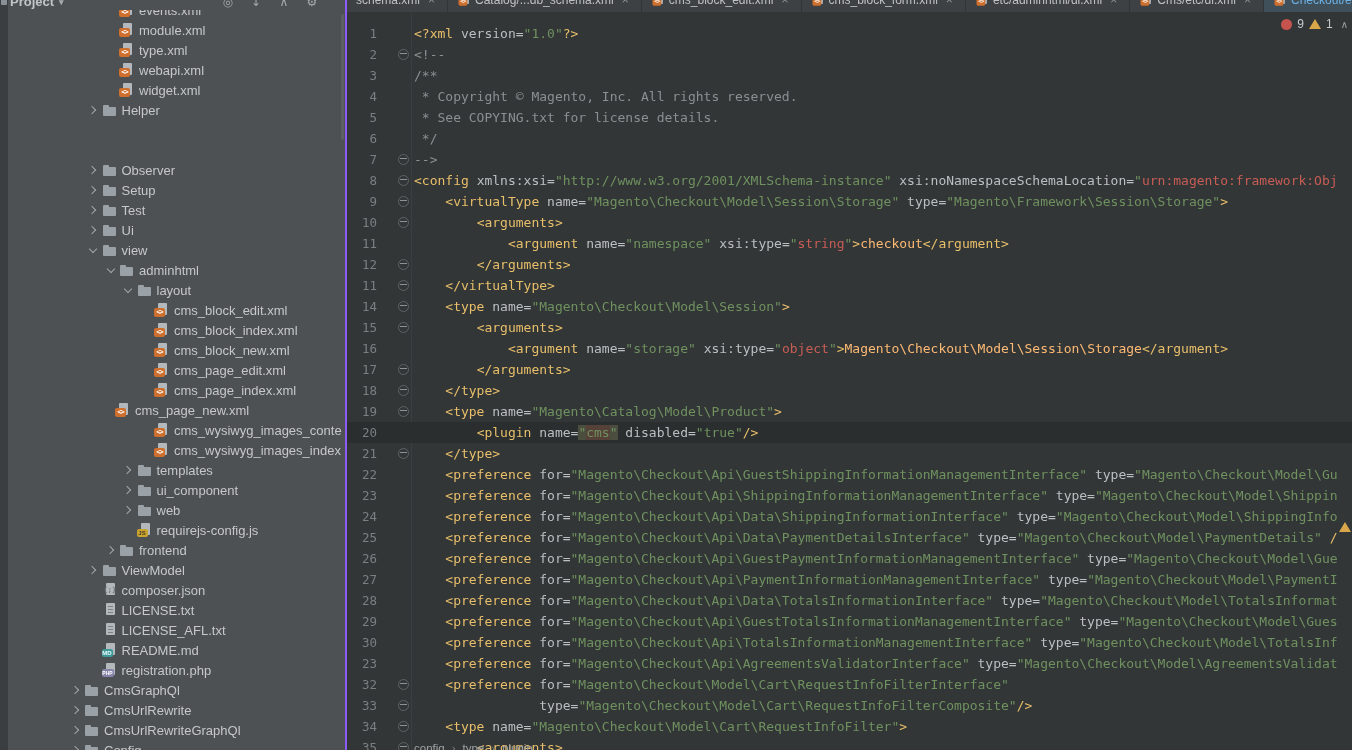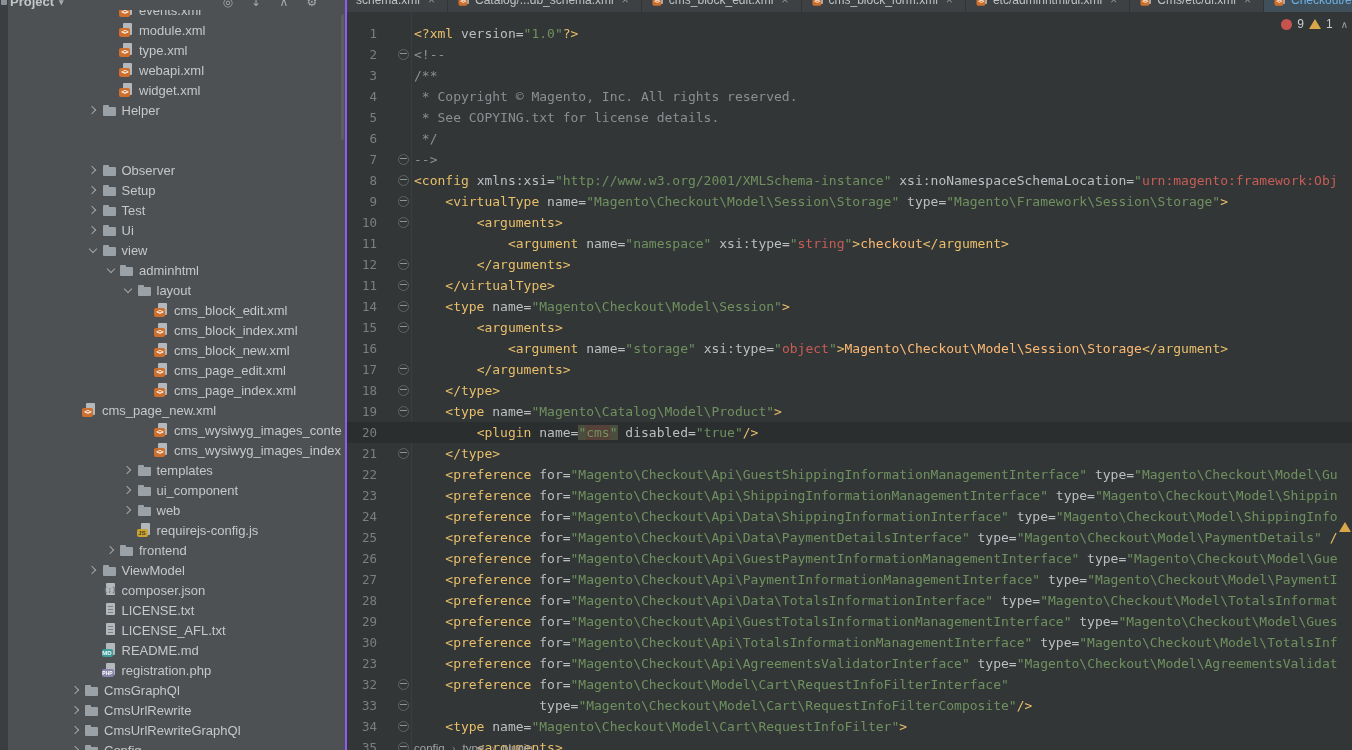--- a/index.html
+++ b/index.html
@@ -194,21 +194,21 @@
         <div class="trow" style="top: 360px; padding-left: 129px;">
           <span class="chev"></span>
           <span class="fic file xml"></span>
           <span>cms_page_edit.xml</span>
         </div>
         <div class="trow" style="top: 380px; padding-left: 129px;">
           <span class="chev"></span>
           <span class="fic file xml"></span>
           <span>cms_page_index.xml</span>
         </div>
-        <div class="trow" style="top: 400px; padding-left: 57px; text-align: center;">
+        <div class="trow" style="top: 400px; padding-left: 90px; text-align: center;">
           <span class="chev"></span>
           <span class="fic file xml"></span>
           <span>cms_page_new.xml</span>
         </div>
         <div class="trow" style="top: 420px; padding-left: 129px;">
           <span class="chev"></span>
           <span class="fic file xml"></span>
           <span>cms_wysiwyg_images_conte</span>
         </div>
         <div class="trow" style="top: 440px; padding-left: 129px;">

